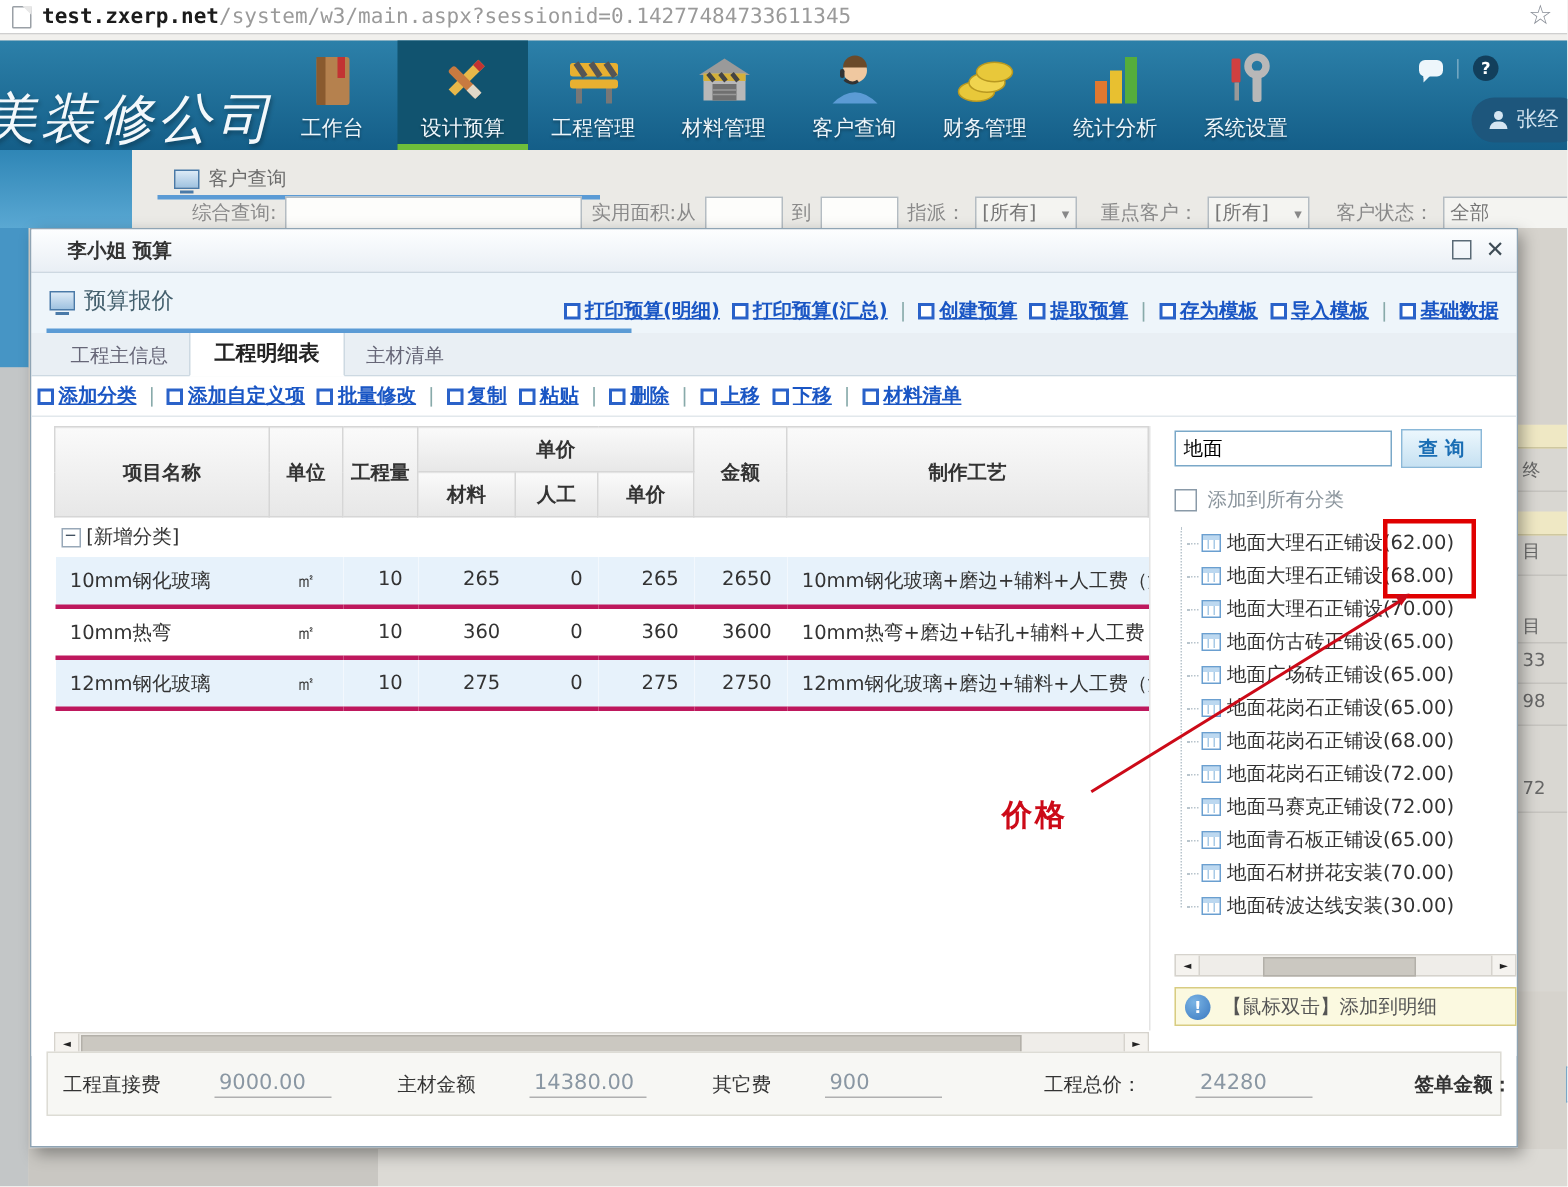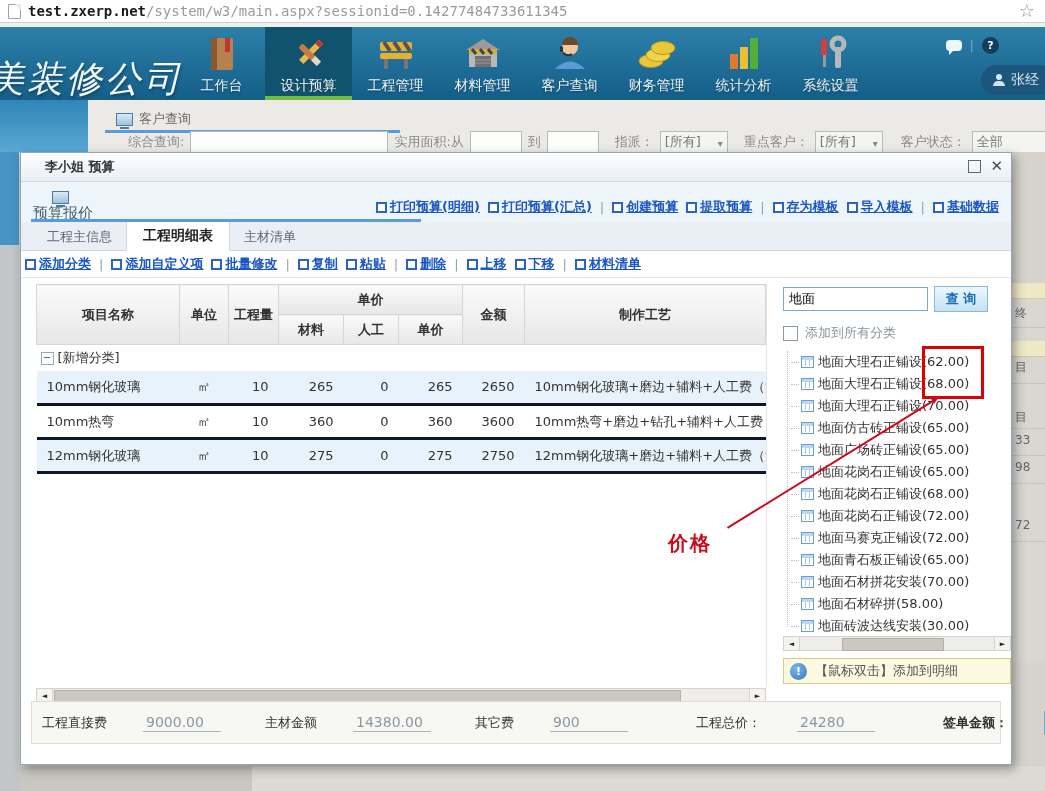--- a/index.html
+++ b/index.html
@@ -56,21 +56,21 @@
 
   
   .dialog{position:absolute;left:20px;top:152px;width:992px;height:613px;background:#fff;border:1px solid #8fa4b4;box-shadow:3px 4px 10px rgba(0,0,0,.35);z-index:10;box-sizing:border-box;}
   .dlg-titlebar{height:28px;background:linear-gradient(#fdfeff,#e9eff5);border-bottom:1px solid #cdd8e1;display:flex;align-items:center;padding-left:24px;position:relative;}
   .dlg-title{font-weight:bold;font-size:13px;color:#333;}
   .min-icon{position:absolute;right:30px;top:7px;width:11px;height:11px;border:1px solid #5a6a76;cursor:pointer;}
   .close-icon{position:absolute;right:8px;top:4px;font-size:15px;color:#3e4c56;font-weight:bold;cursor:pointer;}
   .close-icon::before{content:"✕";}
 
   .dlg-section{height:40px;background:#eef5fa;position:relative;}
-  .section-left{position:absolute;left:12px;top:9px;display:flex;align-items:center;color:#44606e;font-size:15px;flex-direction:column;}
+  .section-left{position:absolute;left:12px;top:9px;display:flex;align-items:center;color:#44606e;font-size:15px;}
   .monitor-icon{width:15px;height:11px;border:1px solid #4a7aa8;background:linear-gradient(#dceaf6,#9fc2e0);position:relative;margin-right:6px;}
   .monitor-icon::after{content:"";position:absolute;left:3px;right:3px;bottom:-4px;height:2px;background:#4a7aa8;}
   .section-underline{position:absolute;left:10px;bottom:0;width:390px;height:3px;background:#5b9bd5;}
   .dlg-links{position:absolute;right:8px;bottom:6px;display:flex;align-items:center;white-space:nowrap;}
   a.bluelink{color:#1a56c4;font-weight:bold;text-decoration:underline;margin:0 4px;display:inline-flex;align-items:center;cursor:pointer;font-size:13px;}
   .sq{display:inline-block;width:7px;height:7px;border:2px solid #2a62c9;background:#fff;margin-right:3px;}
   .lgroup{display:inline-flex;align-items:center;}
   .lgroup:not(:first-child)::before{content:"|";color:#8aa;margin:0 4px;font-weight:normal;}
 
   .dlg-tabs{height:28px;background:#e9eff4;border-bottom:1px solid #cdd9e2;display:flex;align-items:flex-end;padding-left:12px;}
@@ -81,21 +81,21 @@
 
   .dlg-content{position:relative;height:426px;background:#fff;}
 
   
   .tablewrap{position:absolute;left:15px;top:6px;width:730px;height:403px;border-right:1px solid #e4e4e4;overflow:hidden;}
   table.grid{border-collapse:collapse;table-layout:fixed;width:730px;}
   table.grid th{background:linear-gradient(#fafafa,#e7e7e7);border:1px solid #d6d6d6;font-weight:bold;font-size:13px;color:#333;height:29px;padding:0;}
   table.grid td{font-size:13px;height:34px;padding:0 10px;overflow:hidden;white-space:nowrap;box-sizing:border-box;}
   tr.grouprow td{height:26px;padding-left:4px;background:#fff;}
   tr.datarow.alt td{background:#e7f2fb;}
-  tr.datarow td{border-bottom:3px solid #0f172a;}
+  tr.datarow td{border-bottom:3px solid #be185d;}
   td.name{padding-left:54px;}
   td.r{text-align:right;}
   td.c{text-align:center;}
   .minus-box{display:inline-block;width:11px;height:11px;border:1px solid #98a8b8;background:#fff;position:relative;vertical-align:middle;margin-right:4px;}
   .minus-box::before{content:"−";position:absolute;left:0;right:0;top:-1px;font-size:10px;line-height:11px;text-align:center;color:#345;}
 
   .hscroll{position:absolute;height:15px;background:#efede9;border:1px solid #d6d3cd;box-sizing:border-box;}
   .hs-table{left:15px;top:410px;width:730px;}
   .hs-arrow{position:absolute;top:0;width:15px;height:13px;background:#f5f3ef;display:flex;align-items:center;justify-content:center;font-size:7px;color:#222;cursor:pointer;}
   .hs-left{left:0;border-right:1px solid #d6d3cd;}
@@ -263,21 +263,21 @@
       <span>客户查询</span>
     </div>
     <div class="bg-underline"></div>
     <div class="bg-filter">
       <span>综合查询:</span>
       <span class="fld" style="width:196px;"></span>
       <span>实用面积:从</span>
       <span class="fld" style="width:50px;"></span>
       <span>到</span>
       <span class="fld" style="width:50px;"></span>
-      <span style="margin-left:10px;">指派：</span>
+      <span style="">指派：</span>
       <span class="sel" style="width:58px;">
           <span>[所有]</span>
           <span class="caret-down"></span>
         </span>
       <span style="margin-left:10px;">重点客户：</span>
       <span class="sel" style="width:58px;">
           <span>[所有]</span>
           <span class="caret-down"></span>
         </span>
       <span style="margin-left:12px;">客户状态：</span>
@@ -536,24 +536,20 @@
           <div class="titem">
               <span class="grid-icon"></span>
               <span>地面青石板正铺设(65.00)</span>
             </div>
           <div class="titem">
               <span class="grid-icon"></span>
               <span>地面石材拼花安装(70.00)</span>
             </div>
           <div class="titem">
               <span class="grid-icon"></span>
-              <span>地面石材碎拼(58.00)</span>
-            </div>
-          <div class="titem">
-              <span class="grid-icon"></span>
               <span>地面砖波达线安装(30.00)</span>
             </div>
         </div>
       </div>
       <div class="hscroll hs-panel">
         <span class="hs-arrow hs-left"></span>
         <span class="hs-thumb" style="left:58px;width:100px;"></span>
         <span class="hs-arrow hs-right"></span>
       </div>
       <div class="hint">

